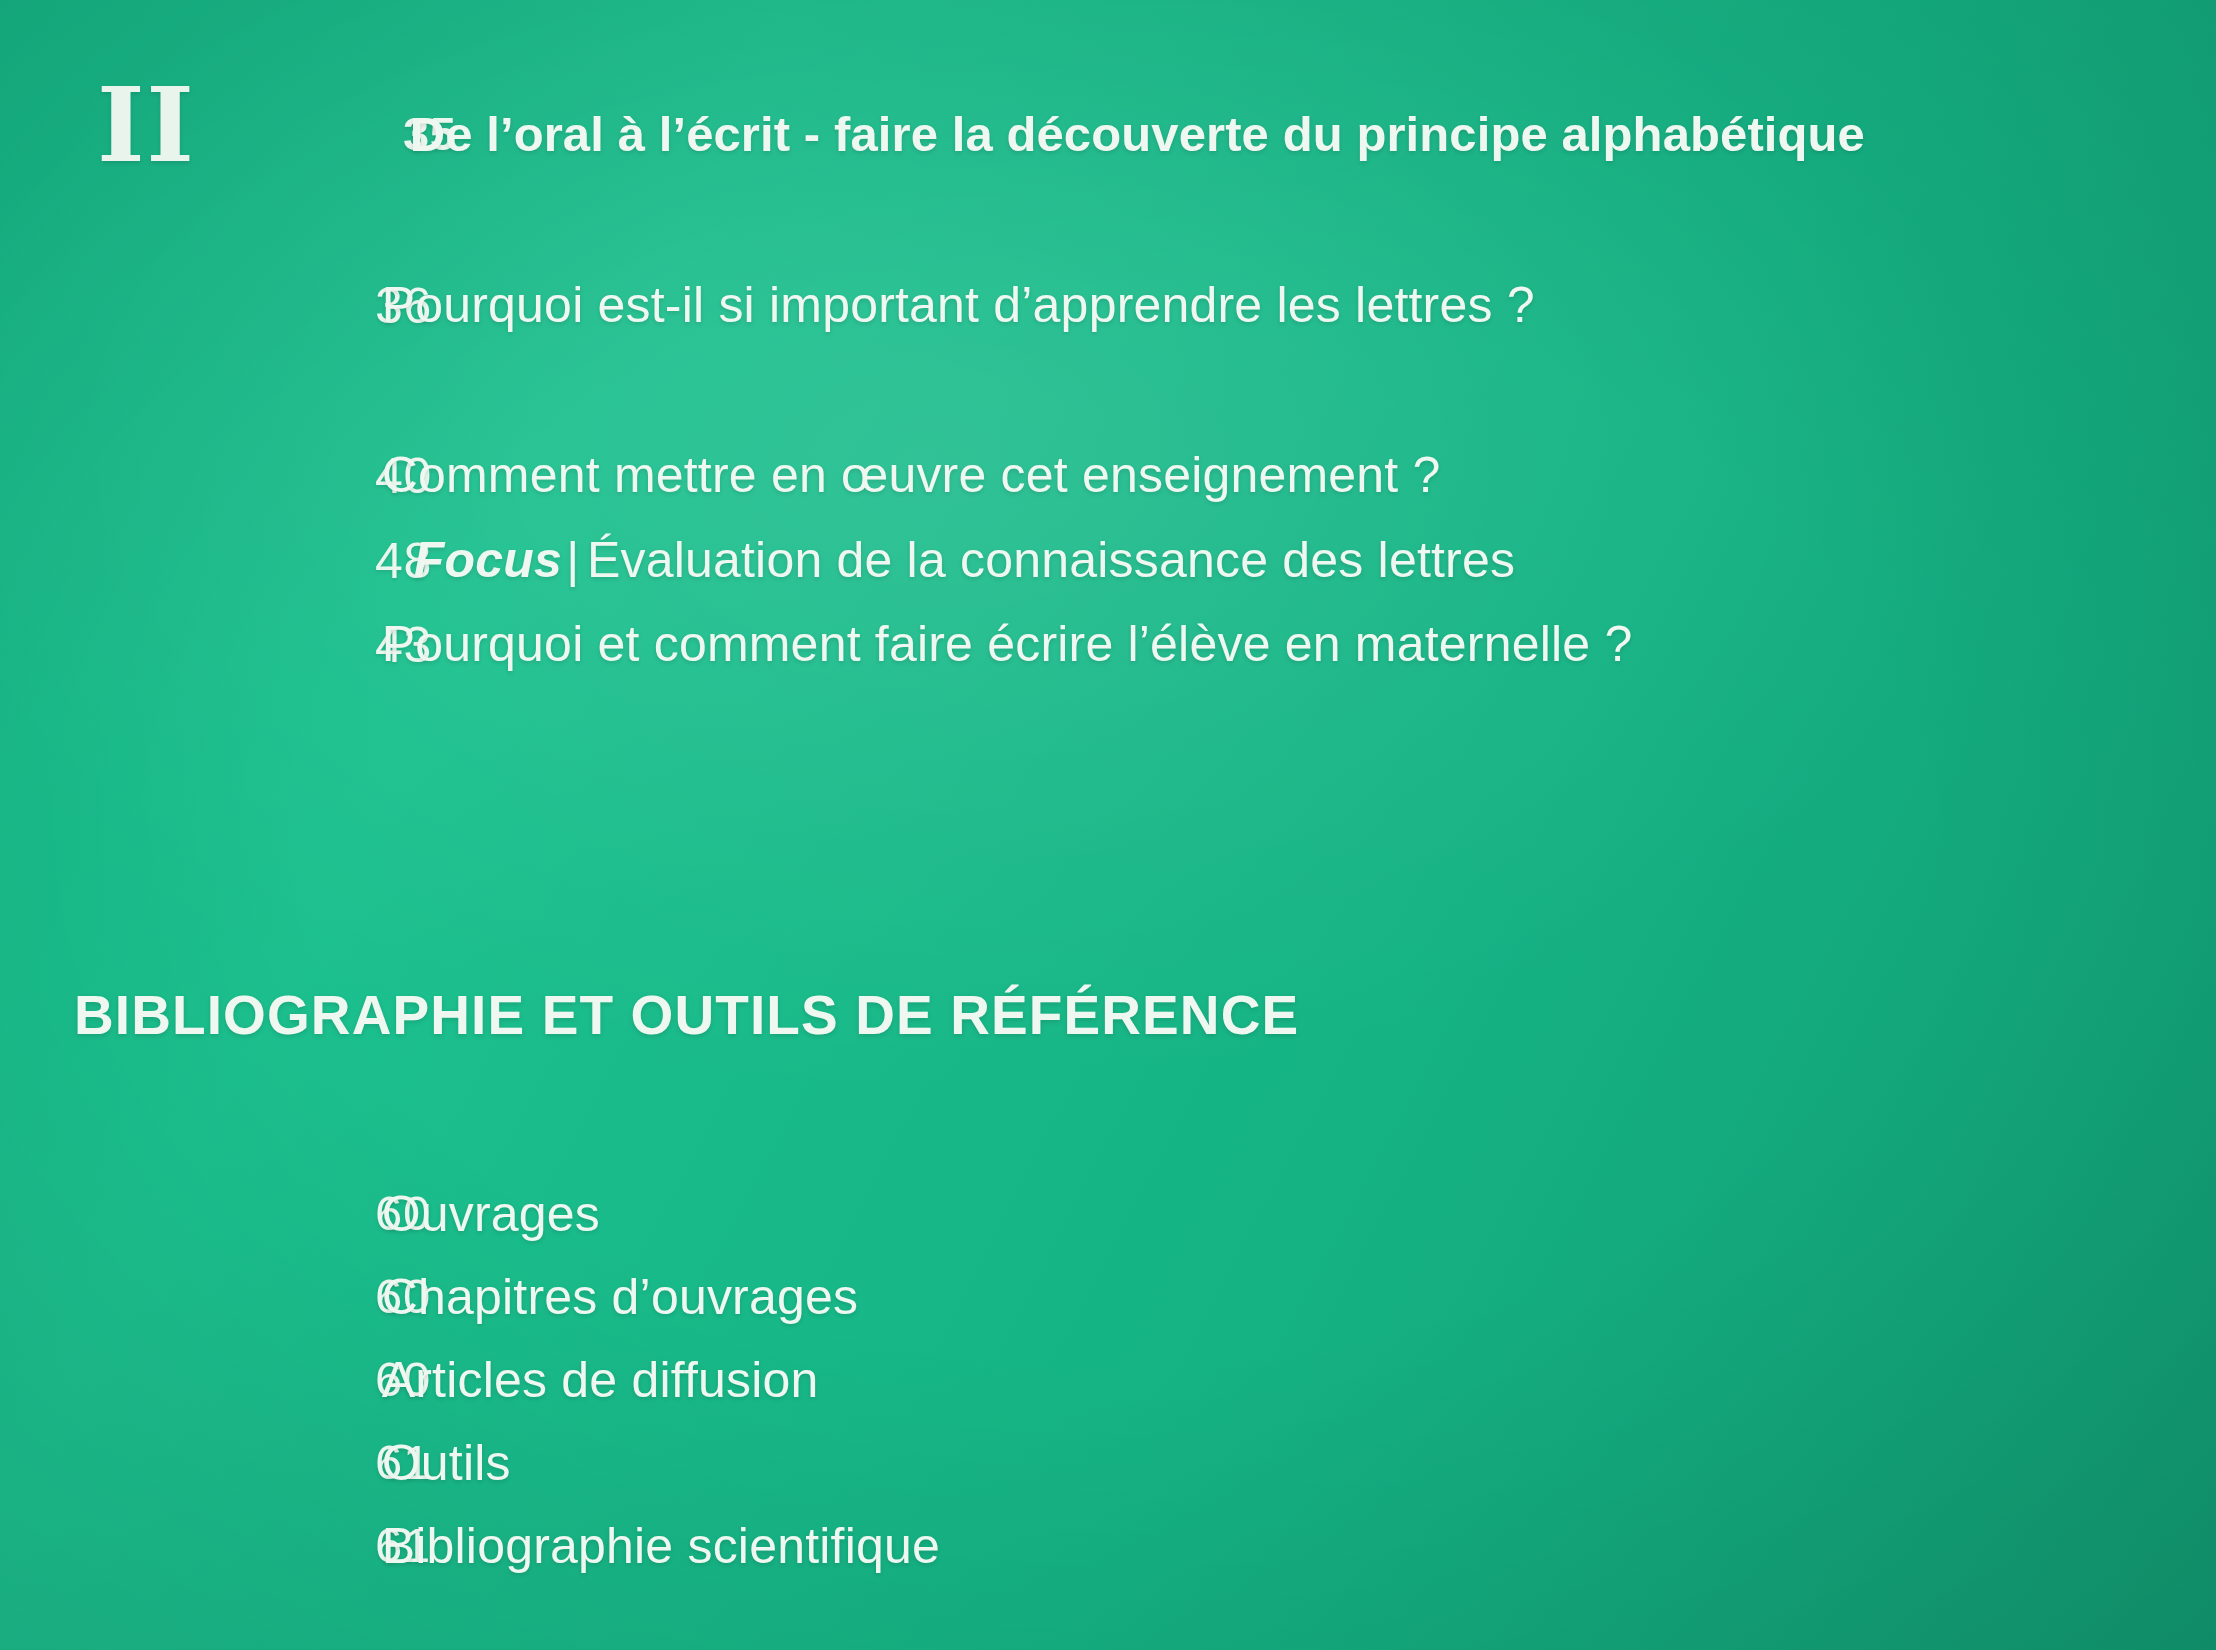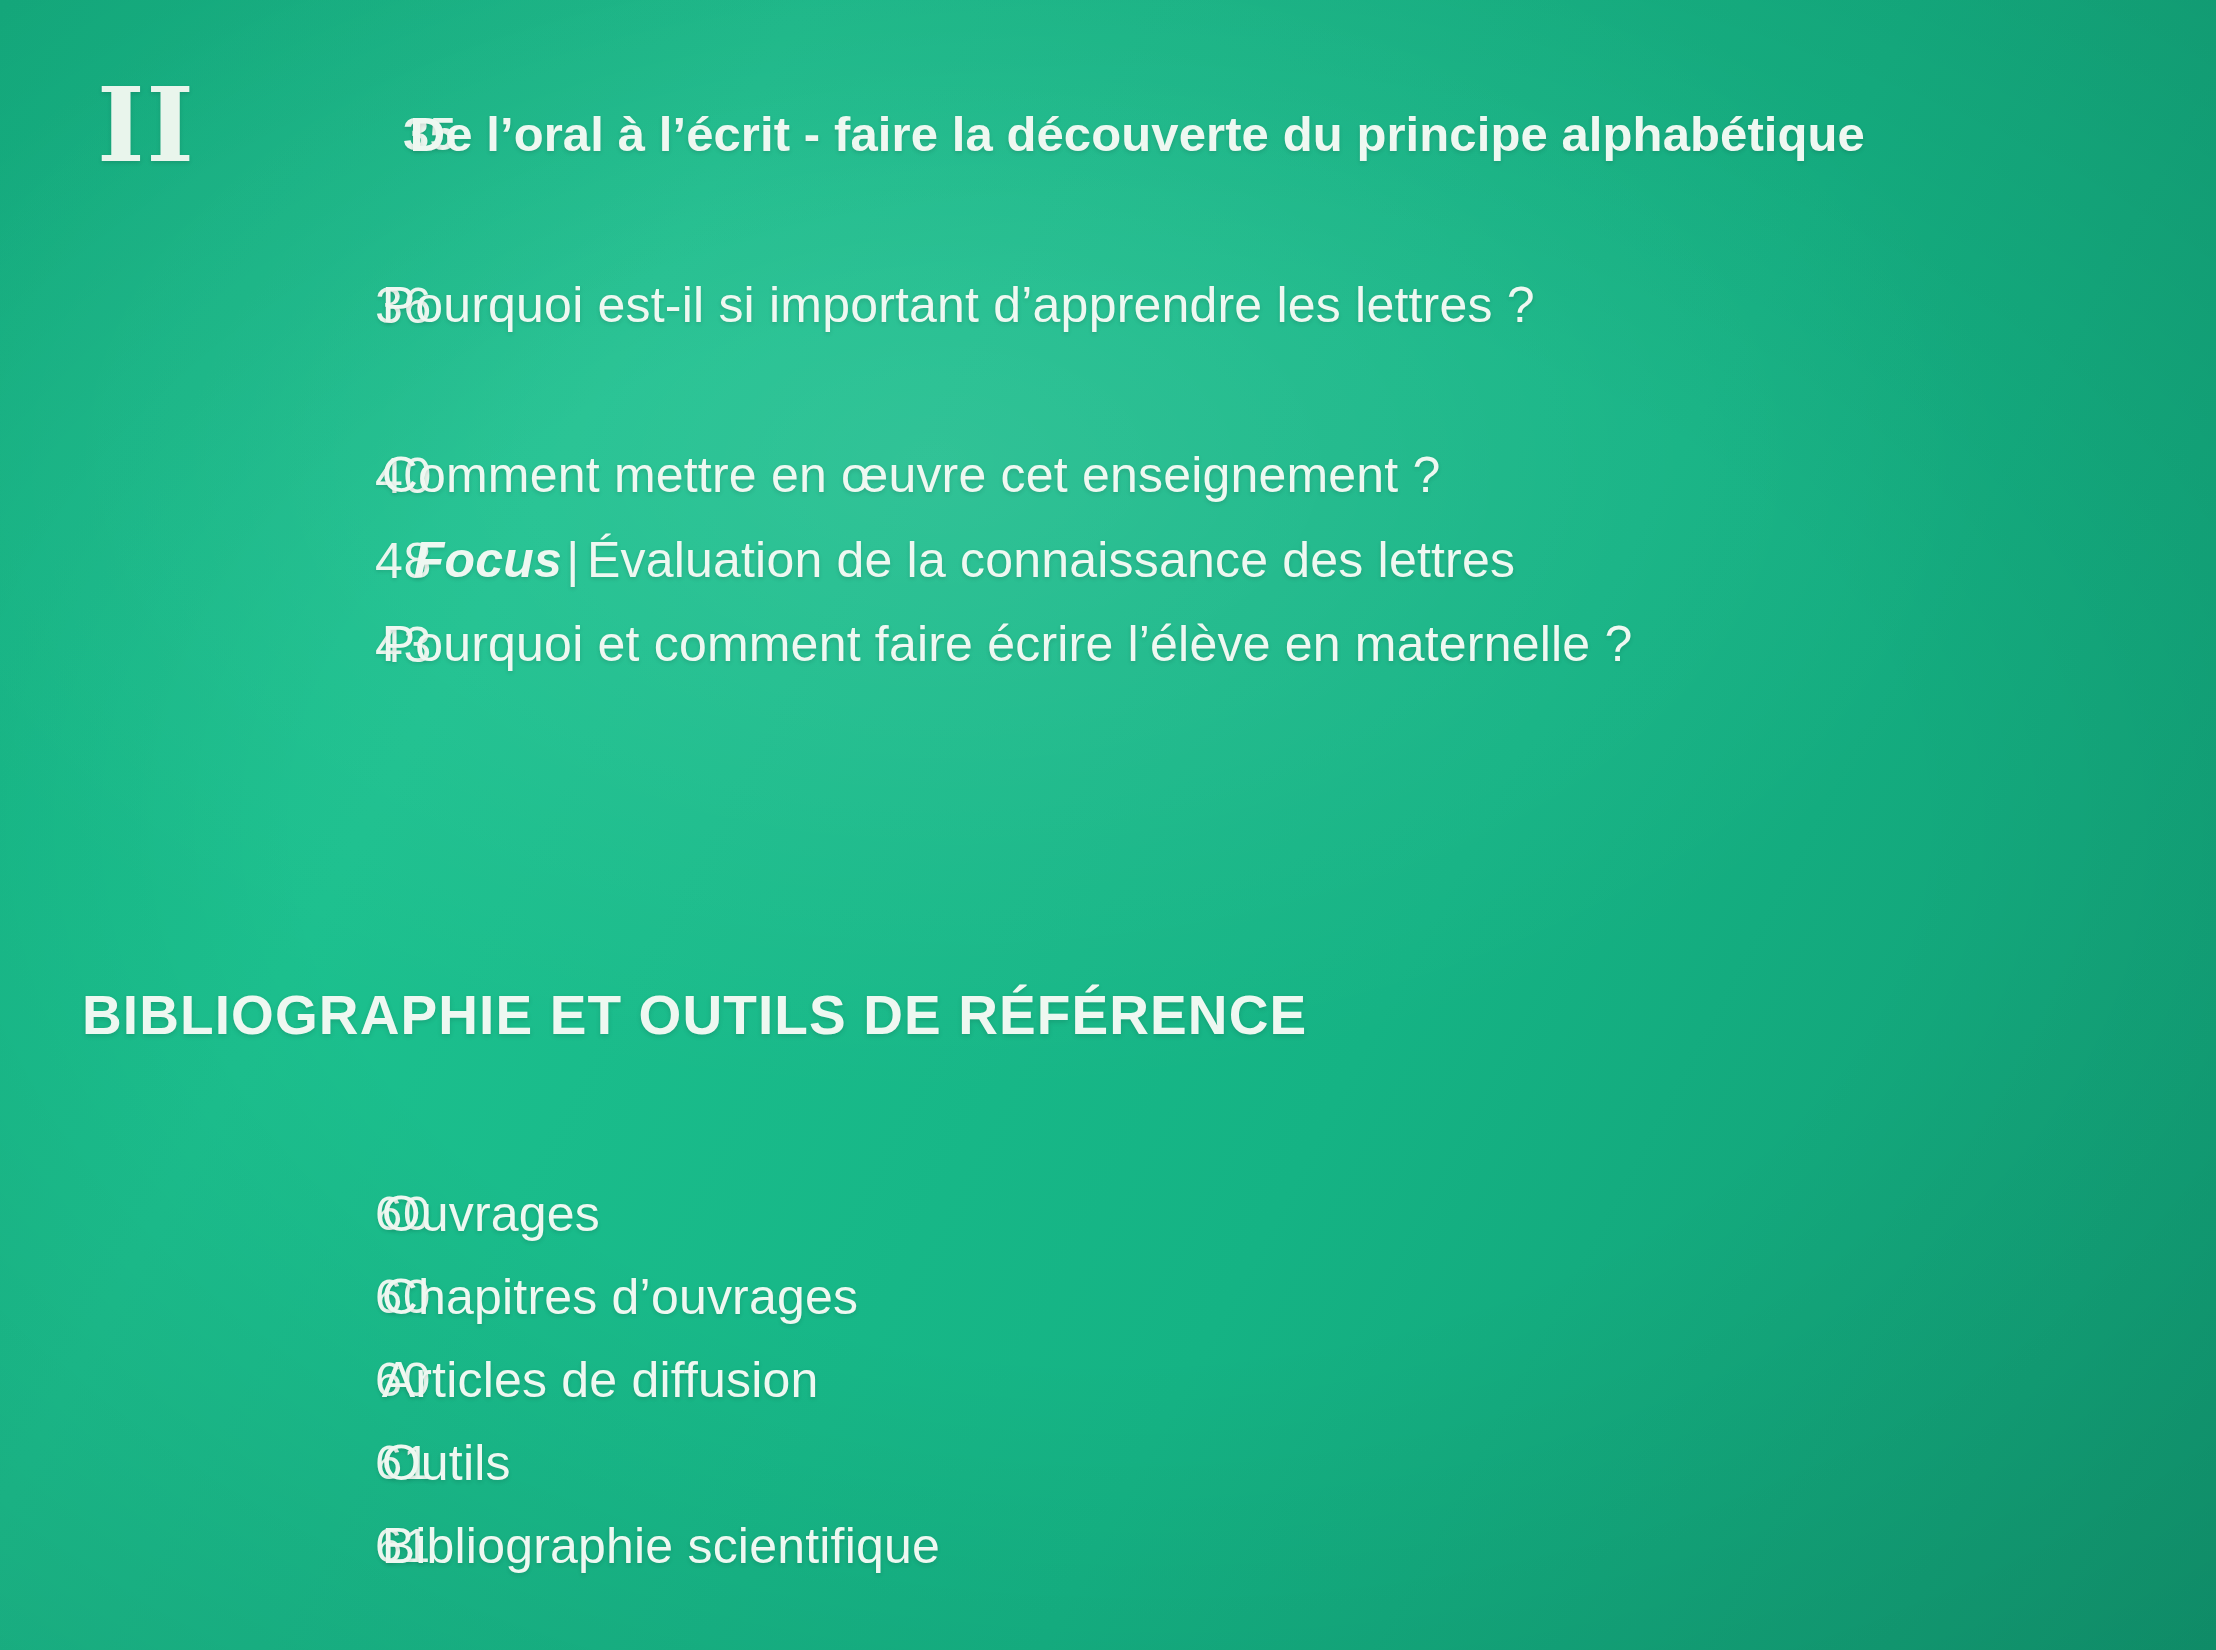--- a/index.html
+++ b/index.html
@@ -107,21 +107,20 @@
   
   .biblio-heading {
     position: absolute;
     left: 74px;
     top: 983px;
     font-size: 55px;
     font-weight: bold;
     letter-spacing: 1.1px;
     color: #eef8f1;
     text-shadow: 0 2.2px 5.2px rgba(0,0,0,0.13);
-    margin-left: 8px;
   }
   .biblio-list {
     position: absolute;
     left: 0;
     top: 0;
     width: 2216px;
   }
   .biblio-row {
     position: absolute;
     left: 0;

